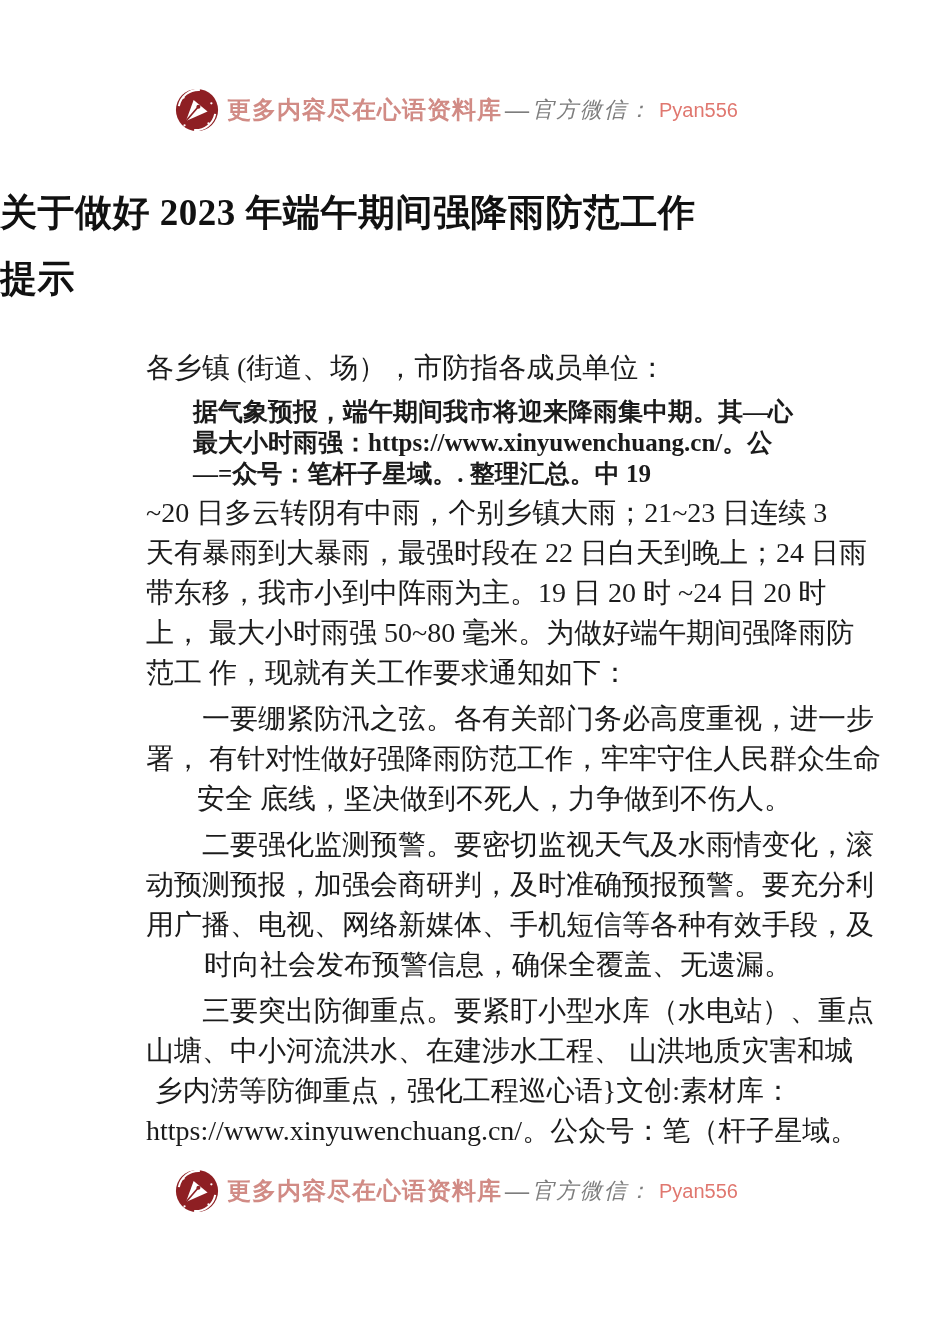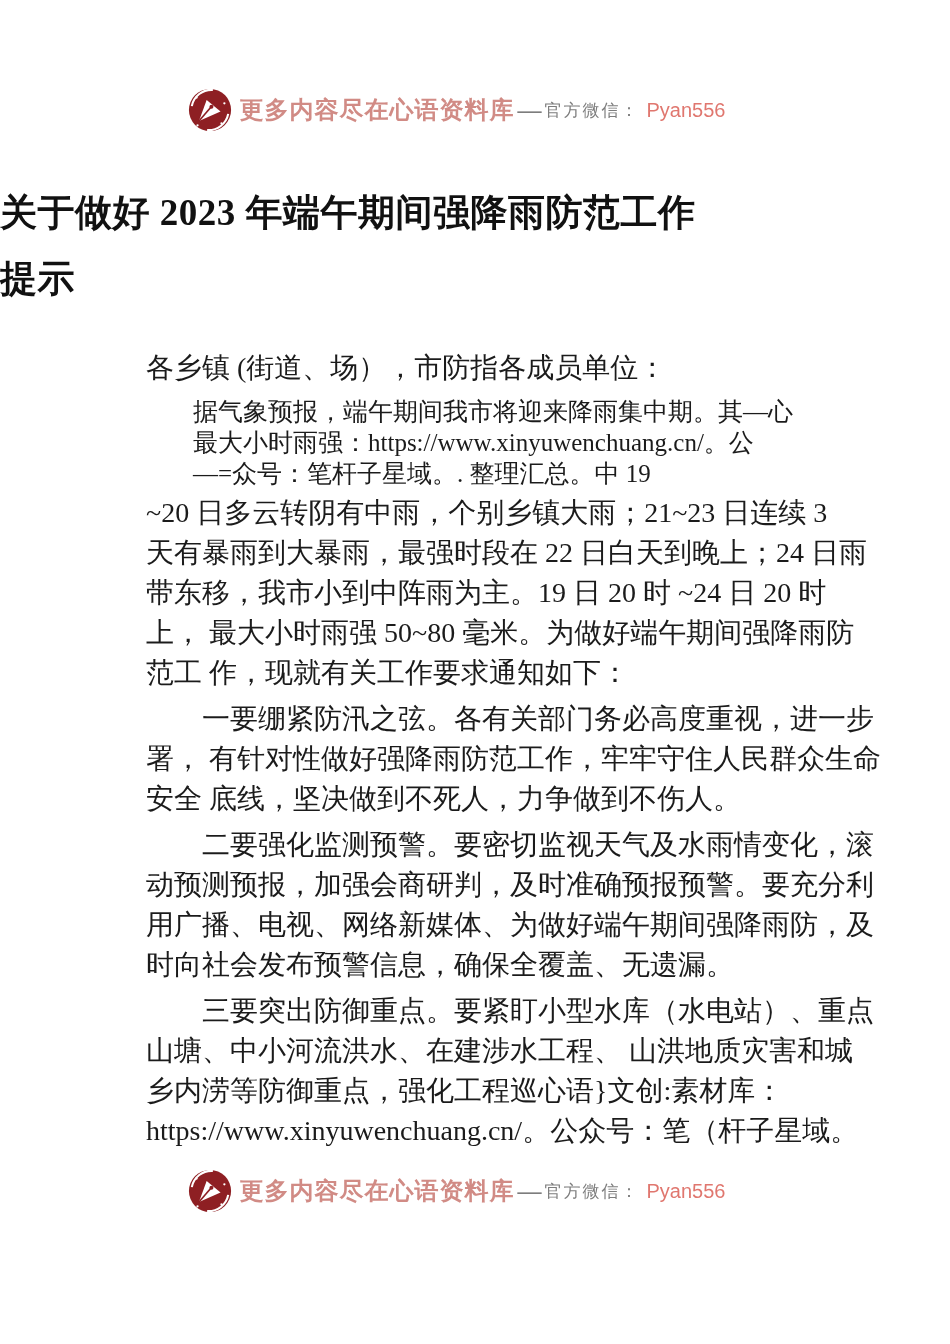--- a/index.html
+++ b/index.html
@@ -29,21 +29,22 @@
     color:var(--banner_main,#d18b85);
     letter-spacing:1px;
   }
   .banner-dash{
     font-size:24px;
     color:var(--banner_label,#7d7d7d);
     font-weight:bold;
     margin:0 -4px;
   }
   .banner-label{
-    font-size:17px;
+    font-size:22px;
+    font-style:italic;
     color:var(--banner_label,#7d7d7d);
     letter-spacing:2px;
   }
   .banner-wechat{
     font-size:20px;
     font-family:"Liberation Sans","DejaVu Sans",sans-serif;
     color:var(--banner_wechat,#e0776f);
   }
   
   .title{
@@ -63,22 +64,23 @@
     font-size:28px;
     line-height:40px;
     color:var(--text,#1b1b1b);
   }
   .block{white-space:nowrap;}
   .block .line{white-space:nowrap;}
   .block.ad{
     margin:8px 0 4px 47px;
     font-size:25px;
     line-height:31px;
+    font-weight:bold;
   }
-  .block.para{margin-top:6px;}
+  .block.para{margin-top:6px;text-align:right;}
   .block.para .line:first-child{padding-left:56px;}
 </style>
 </head>
 <body>
 
 <div class="page">
 
   <div class="banner banner-top">
     <svg class="logo" viewBox="0 0 48 48">
       <circle cx="24" cy="24" r="22" fill="#8e1f23"></circle>
@@ -118,21 +120,21 @@
         <div class="line">范工 作，现就有关工作要求通知如下：</div>
       </div>
       <div class="block para">
         <div class="line">一要绷紧防汛之弦。各有关部门务必高度重视，进一步</div>
         <div class="line">署， 有针对性做好强降雨防范工作，牢牢守住人民群众生命</div>
         <div class="line">安全 底线，坚决做到不死人，力争做到不伤人。</div>
       </div>
       <div class="block para">
         <div class="line">二要强化监测预警。要密切监视天气及水雨情变化，滚</div>
         <div class="line">动预测预报，加强会商研判，及时准确预报预警。要充分利</div>
-        <div class="line">用广播、电视、网络新媒体、为做好端午期间强降雨防，及</div>
+        <div class="line">用广播、电视、网络新媒体、手机短信等各种有效手段，及</div>
         <div class="line">时向社会发布预警信息，确保全覆盖、无遗漏。</div>
       </div>
       <div class="block para">
         <div class="line">三要突出防御重点。要紧盯小型水库（水电站）、重点</div>
         <div class="line">山塘、中小河流洪水、在建涉水工程、 山洪地质灾害和城</div>
         <div class="line">乡内涝等防御重点，强化工程巡心语}文创:素材库：</div>
         <div class="line">https://www.xinyuwenchuang.cn/。公众号：笔（杆子星域。</div>
       </div>
     </div>
 

